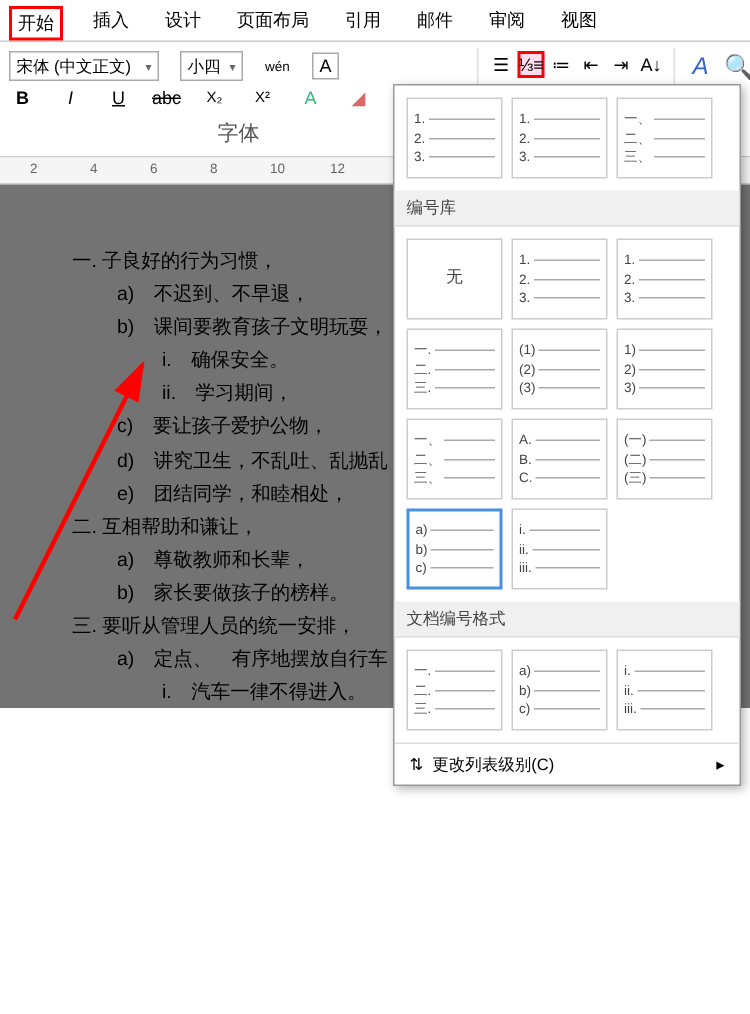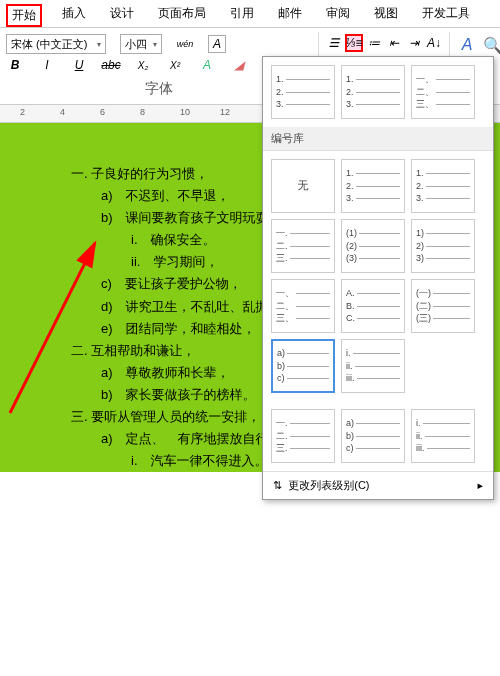--- a/index.html
+++ b/index.html
@@ -8,35 +8,35 @@
     .tabs { display: flex; border-bottom: 1px solid #ccc; font-size: 12px; padding: 4px 6px 0; gap: 16px; }
     .tab { padding: 1px 4px; cursor: pointer; }
     .tab.active { border: 2px solid red; color: #000; }
     
     .ribbon { display: flex; border-bottom: 1px solid #ccc; padding: 4px; }
     .font-group { display: flex; flex-direction: column; gap: 2px; border-right: 1px solid #ddd; padding: 2px 6px 2px 2px; }
     .font-row { display: flex; gap: 14px; align-items: center; }
     .font-name-box { border: 1px solid #aaa; font-size: 11px; padding: 2px 4px; width: 100px; height: 20px; display: flex; align-items: center; justify-content: space-between; }
     .font-size-box { border: 1px solid #aaa; font-size: 11px; padding: 2px 4px; width: 42px; height: 20px; display: flex; align-items: center; justify-content: space-between; }
     .chev { font-size: 8px; color: #666; }
-    .rb-btn { width: 18px; height: 18px; display: flex; align-items: center; justify-content: center; font-size: 12px; cursor: pointer; font-style: italic; }
+    .rb-btn { width: 18px; height: 18px; display: flex; align-items: center; justify-content: center; font-size: 12px; cursor: pointer; }
     .rb-btn.bordered { border: 1px solid #aaa; }
     .group-label { text-align: center; font-size: 14px; color: #555; margin-top: 4px; }
     
     .para-group { display: flex; flex-direction: column; gap: 2px; padding: 2px 6px; border-right: 1px solid #ddd; }
     .para-row { display: flex; gap: 2px; }
     .numbering-highlight { border: 2px solid red !important; background: #fde; }
     
     .style-group { display: flex; gap: 4px; padding: 2px 6px; }
     .style-btn { width: 22px; height: 22px; display: flex; align-items: center; justify-content: center; }
     
     .ruler { height: 18px; background: #f5f5f5; border-bottom: 1px solid #ccc; font-size: 9px; position: relative; color: #666; }
     .ruler-mark { position: absolute; top: 2px; }
     
-    .doc-area { position: relative; padding: 40px 0 0 51px; background: #84cc16; }
+    .doc-area { position: relative; padding: 40px 0 0 28px; background: #737373; }
     .arrow-svg { position: absolute; top: 0; left: 0; pointer-events: none; }
     .doc-content { font-size: 13px; line-height: 1.7; color: #000; font-family: SimSun, serif; }
     .lvl1 { margin-left: 20px; }
     .lvl2 { margin-left: 50px; }
     .lvl3 { margin-left: 80px; }
     
     .dropdown { position: absolute; right: 6px; top: 56px; width: 232px; background: #fff; border: 1px solid #999; box-shadow: 2px 2px 6px rgba(0,0,0,0.3); font-size: 11px; }
     .dd-section-title { background: #f0f0f0; padding: 4px 8px; color: #444; border-bottom: 1px solid #ddd; }
     .dd-grid { display: flex; flex-wrap: wrap; gap: 6px; padding: 8px; }
     .dd-item { width: 64px; height: 54px; border: 1px solid #ccc; padding: 6px 4px; font-size: 9px; color: #444; display: flex; flex-direction: column; justify-content: center; cursor: pointer; line-height: 1.4; }
@@ -57,21 +57,20 @@
 
 <div class="tabs">
   <div class="tab active">开始</div>
   <div class="tab">插入</div>
   <div class="tab">设计</div>
   <div class="tab">页面布局</div>
   <div class="tab">引用</div>
   <div class="tab">邮件</div>
   <div class="tab">审阅</div>
   <div class="tab">视图</div>
-  <div class="tab">开发工具</div>
 </div>
 
 <div class="ribbon">
   <div class="font-group">
     <div class="font-row">
       <div class="font-name-box">
           <span>宋体 (中文正文)</span>
           <span class="chev">▾</span>
         </div>
       <div class="font-size-box">
@@ -340,20 +339,21 @@
           <span>ii.</span>
           <span class="dd-line-bar"></span>
         </div>
         <div class="dd-line">
           <span>iii.</span>
           <span class="dd-line-bar"></span>
         </div>
       </div>
     </div>
 
+  <div class="dd-section-title">文档编号格式</div>
   <div class="dd-grid" id="doc-grid">
       <div class="dd-item">
         <div class="dd-line">
           <span>一.</span>
           <span class="dd-line-bar"></span>
         </div>
         <div class="dd-line">
           <span>二.</span>
           <span class="dd-line-bar"></span>
         </div>

